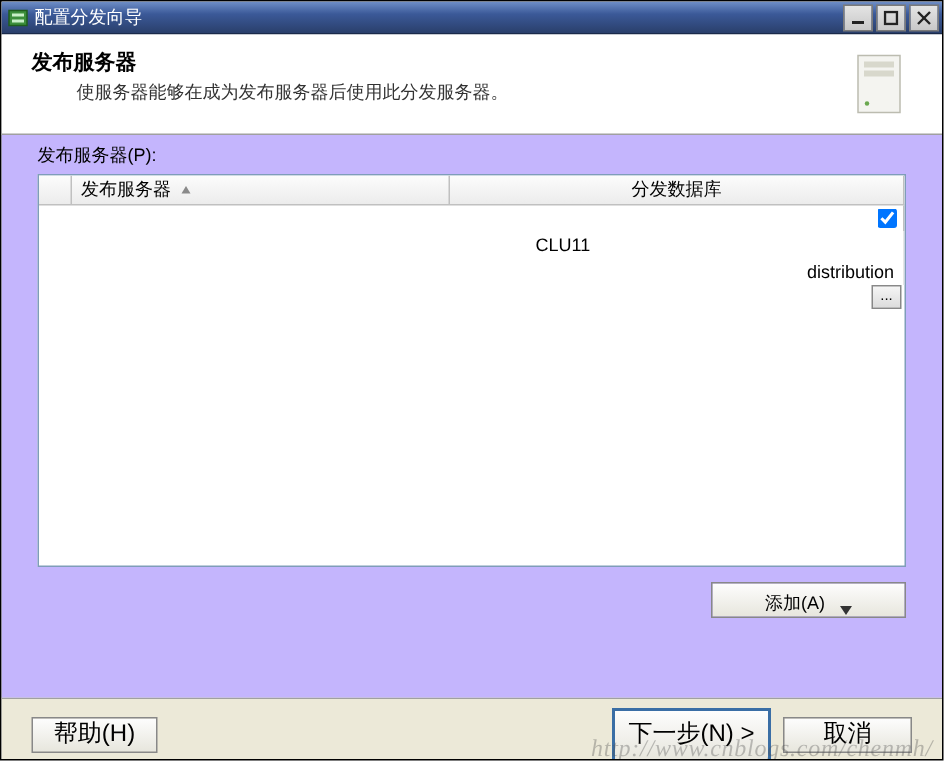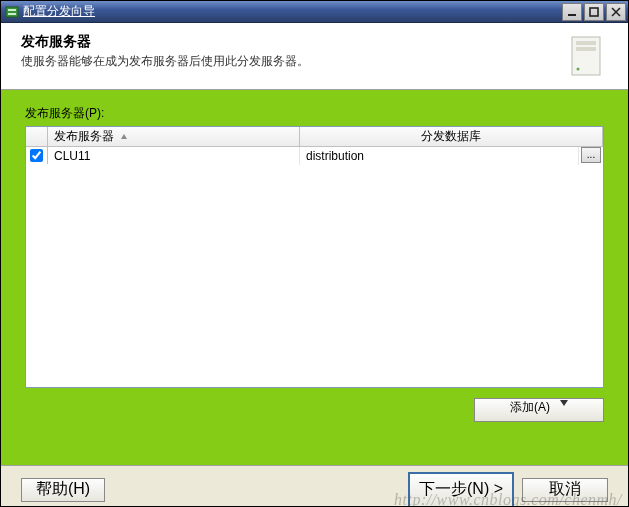--- a/index.html
+++ b/index.html
@@ -16,21 +16,20 @@
   }
   
   .titlebar {
     height: 22px;
     background: linear-gradient(#6f8fc8, #3b5998 40%, #2a3f6b);
     color: #fff;
     display: flex;
     align-items: center;
     padding: 0 2px 0 4px;
     border-bottom: 1px solid #1a2a4a;
-    text-decoration: underline;
   }
   .titlebar .app-icon {
     width: 14px; height: 14px;
     margin-right: 4px;
     display: inline-flex; align-items:center; justify-content:center;
   }
   .titlebar .title { flex: 1; font-size: 12px; }
   .titlebar .win-btns { display: flex; gap: 2px; }
   .win-btn {
     width: 20px; height: 18px;
@@ -43,28 +42,28 @@
   
   .header-panel {
     background: #fff;
     border-bottom: 1px solid #a0a0a0;
     padding: 10px 20px 10px 20px;
     display: flex;
     align-items: flex-start;
   }
   .header-texts { flex:1; }
   .header-title { font-size: 14px; font-weight: bold; margin-bottom: 2px; }
-  .header-subtitle { font-size: 12px; color: #333; margin-left: 0; }
+  .header-subtitle { font-size: 12px; color: #333; margin-left: 30px; }
   .server-graphic {
     width: 46px; height: 46px;
   }
   
   .wizard-body {
-    background: #84cc16;
-    padding: 15px 24px 0 24px;
+    background: #c4b5fd;
+    padding: 5px 24px 0 24px;
     height: 375px;
     position: relative;
   }
   .field-label { font-size: 12px; margin-bottom: 4px; }
   .list-frame {
     background: #fff;
     border: 1px solid #7f9db9;
     height: 262px;
     width: 100%;
     overflow: hidden;
@@ -81,22 +80,23 @@
     font-size: 12px;
     display: flex; align-items:center;
   }
   .hcell.chk { width: 22px; }
   .hcell.col1 { width: 252px; gap:6px; }
   .hcell.col2 { flex:1;justify-content:center; }
   .sort-glyph { width:8px; height:8px; }
   .list-row {
     display: flex;
     height: 20px;
-    align-items: flex-start;
+    align-items: flex-end;
     border-bottom: 1px solid transparent;
+    flex-direction: column;
   }
   .list-row .rcell {
     border-right: 1px solid #e6e6e6;
     padding: 2px 6px;
     font-size: 12px;
     display:flex; align-items:center;
     font-family: SimSun, Tahoma, sans-serif;
   }
   .rcell.chk { width: 22px; justify-content:center; border-right:1px solid #c0c0c0; }
   .rcell.col1 { width: 252px; }
@@ -117,21 +117,21 @@
     width:13px; height:13px; margin:0;
   }
   .add-row {
     display:flex; justify-content:flex-end;
     margin-top: 10px;
   }
   .add-btn {
     width: 130px; height: 24px;
     background: linear-gradient(#fdfdfd,#e7e6dd);
     border: 1px solid #888;
-    display:flex; align-items:flex-start; justify-content:center;
+    display:flex; align-items:flex-end; justify-content:center;
     gap: 10px;
     font-size:12px;
   }
   .add-btn .caret { width:8px; height:8px; }
   
   .footer {
     background: #ece9d8;
     border-top: 1px solid #a0a0a0;
     height: 48px;
     display:flex; align-items:center;

